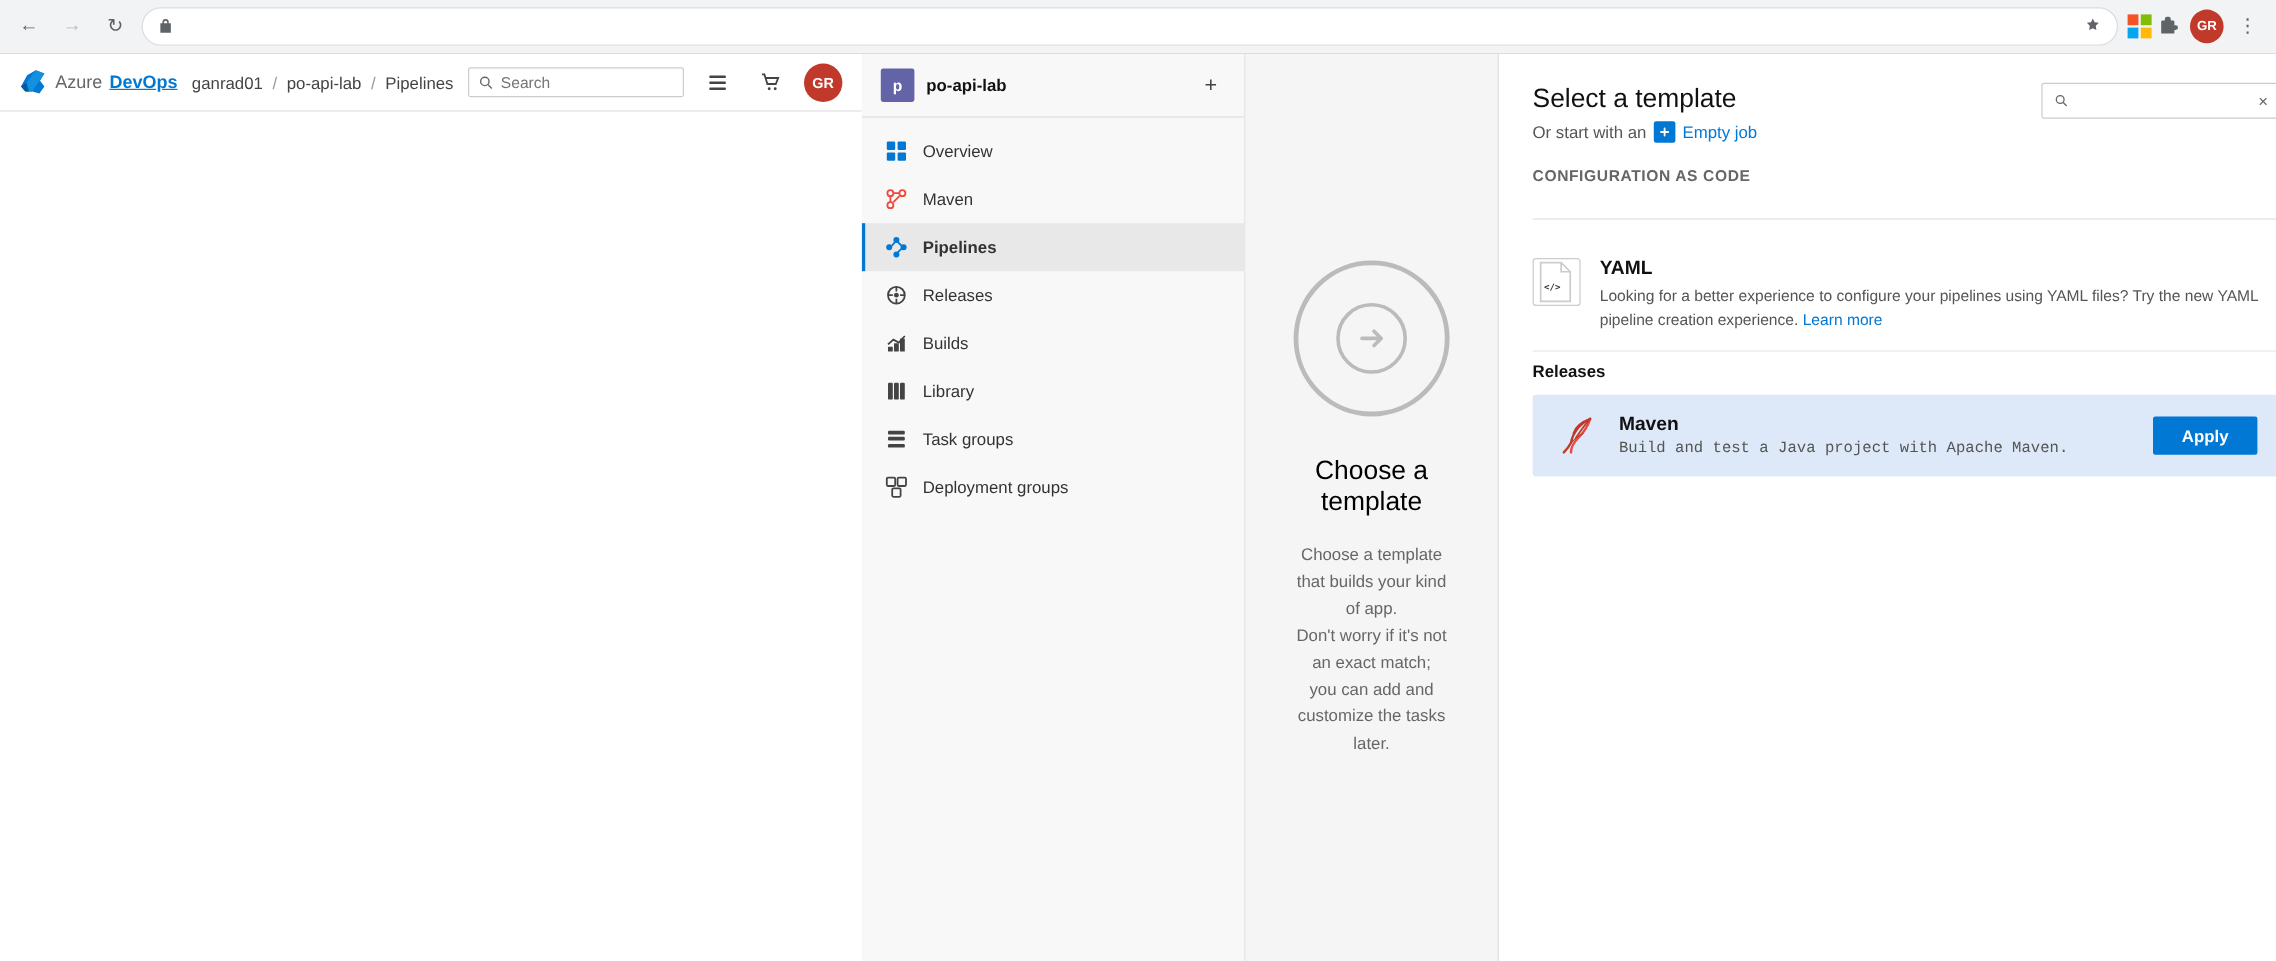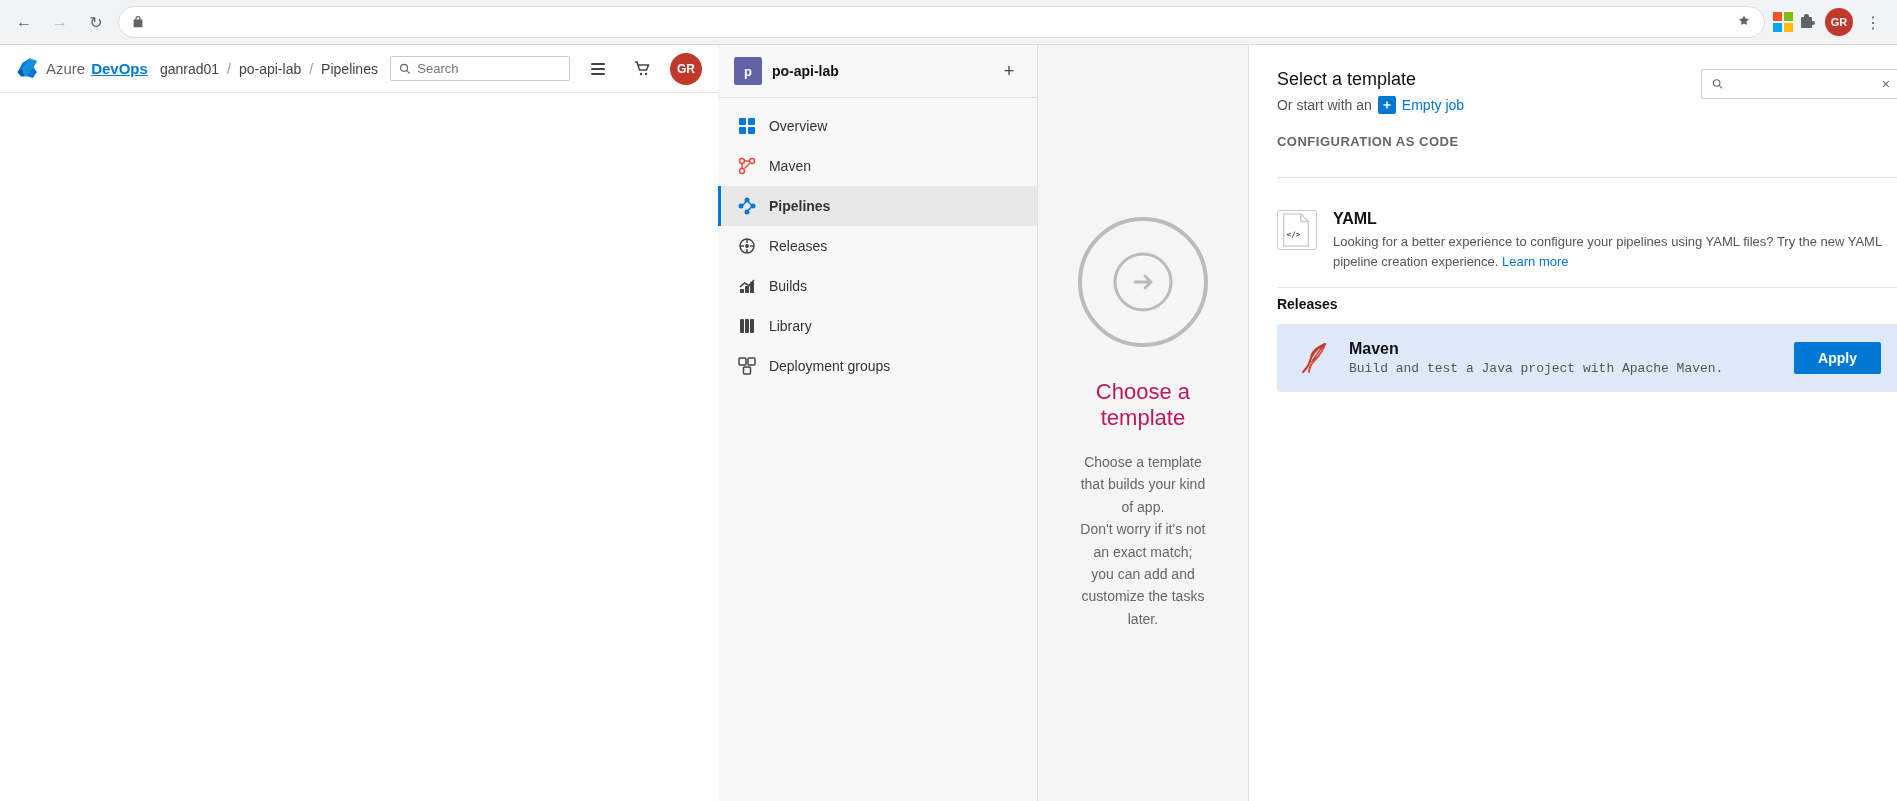--- a/index.html
+++ b/index.html
@@ -244,21 +244,21 @@
       border: 4px solid #bbb;
       display: flex; align-items: center; justify-content: center;
       margin: 0 auto 32px auto;
     }
     .arrow-circle svg {
       width: 60px; height: 60px;
       color: #bbb;
     }
     .choose-template-title {
       font-size: 22px;
-      color: #be185d;
+      color: #000000;
       margin-bottom: 20px;
       font-weight: 400;
     }
     .choose-template-desc {
       font-size: 14px;
       color: #666;
       line-height: 1.6;
     }
 
     
@@ -272,21 +272,21 @@
       flex-shrink: 0;
     }
     .right-panel-header {
       display: flex;
       align-items: flex-start;
       justify-content: space-between;
       margin-bottom: 20px;
     }
     .right-panel-title-area {}
     .right-panel-title {
-      font-size: 18px;
+      font-size: 22px;
       font-weight: 400;
       color: #111;
       margin-bottom: 6px;
     }
     .right-panel-subtitle {
       font-size: 14px;
       color: #555;
       display: flex; align-items: center; gap: 6px;
     }
     .empty-job-icon {
@@ -574,20 +574,30 @@
           <span class="sidebar-item-icon">
             <svg width="20" height="20" viewBox="0 0 20 20" fill="none">
               <rect x="3" y="3" width="4" height="14" rx="1" fill="#444"></rect>
               <rect x="8" y="3" width="4" height="14" rx="1" fill="#444"></rect>
               <rect x="13" y="3" width="4" height="14" rx="1" fill="#444"></rect>
             </svg>
           </span>
           <span>Library</span>
         </div>
 
+        <div class="sidebar-item">
+          <span class="sidebar-item-icon">
+            <svg width="20" height="20" viewBox="0 0 20 20" fill="none">
+              <rect x="3" y="3" width="14" height="3" rx="1" fill="#444"></rect>
+              <rect x="3" y="8" width="14" height="3" rx="1" fill="#444"></rect>
+              <rect x="3" y="14" width="14" height="3" rx="1" fill="#444"></rect>
+            </svg>
+          </span>
+          <span>Task groups</span>
+        </div>
 
         <div class="sidebar-item">
           <span class="sidebar-item-icon">
             <svg width="20" height="20" viewBox="0 0 20 20" fill="none">
               <rect x="2" y="2" width="7" height="7" rx="1" stroke="#444" stroke-width="1.5"></rect>
               <rect x="11" y="2" width="7" height="7" rx="1" stroke="#444" stroke-width="1.5"></rect>
               <rect x="6.5" y="11" width="7" height="7" rx="1" stroke="#444" stroke-width="1.5"></rect>
             </svg>
           </span>
           <span>Deployment groups</span>

